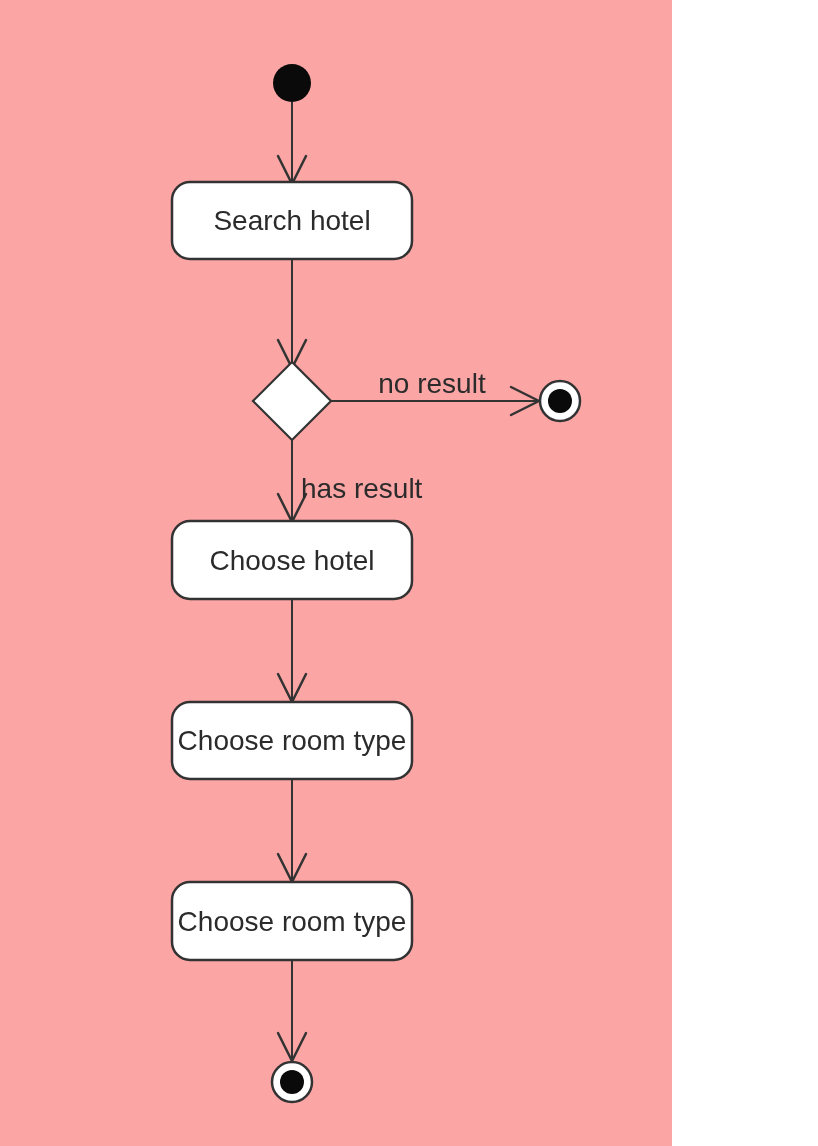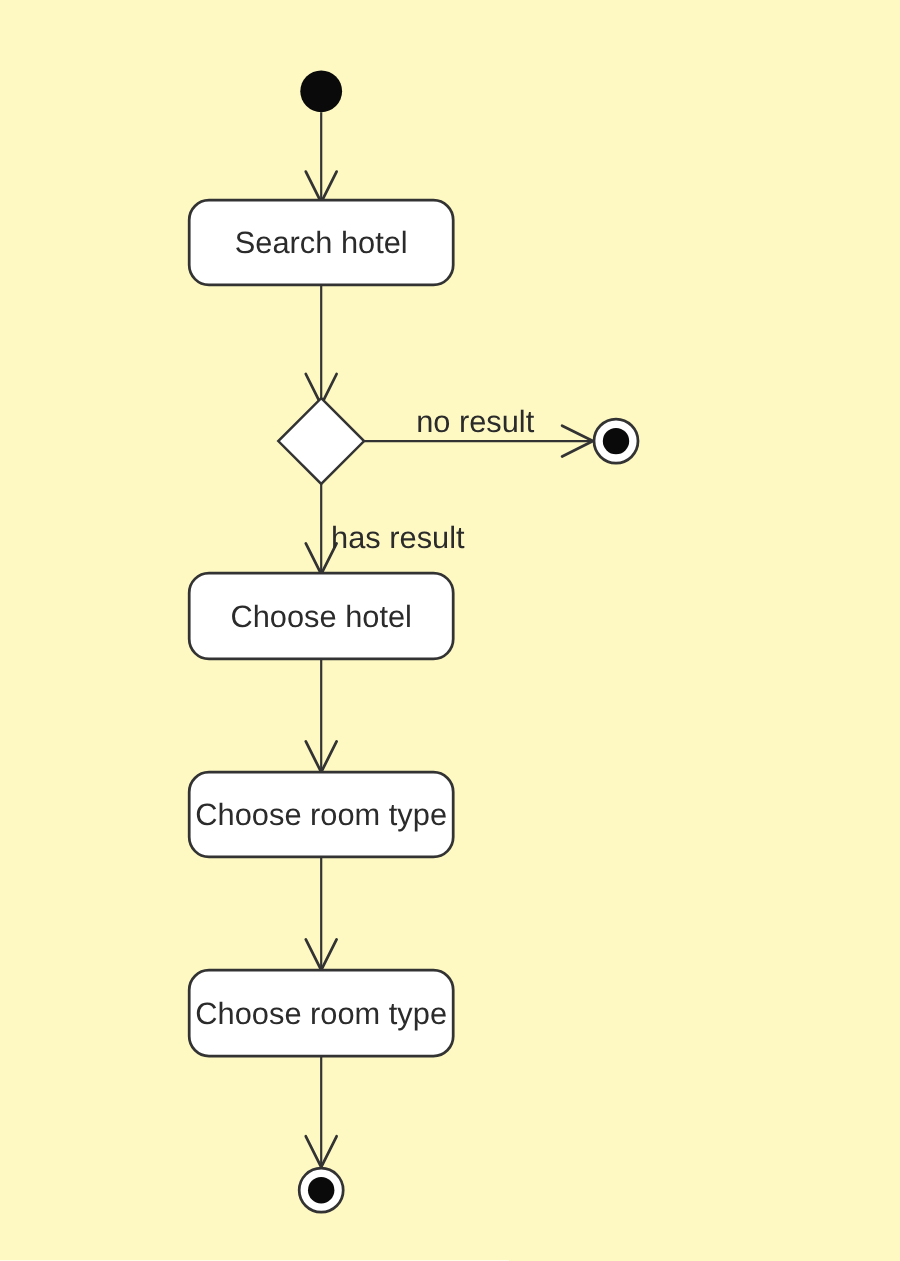--- a/index.html
+++ b/index.html
@@ -2,23 +2,23 @@
 <html><head>
 <meta charset="utf-8">
 <style>
   html, body {
     margin: 0;
     padding: 0;
     background: #ffffff;
   }
   .canvas {
     position: relative;
-    width: 818px;
+    width: 672px;
     height: 1146px;
-    background: #fef9c3;
+    background: #fca5a5;
     overflow: hidden;
   }
   svg {
     display: block;
   }
   .action-box {
     fill: #ffffff;
     stroke: #333333;
     stroke-width: 2.5;
   }

